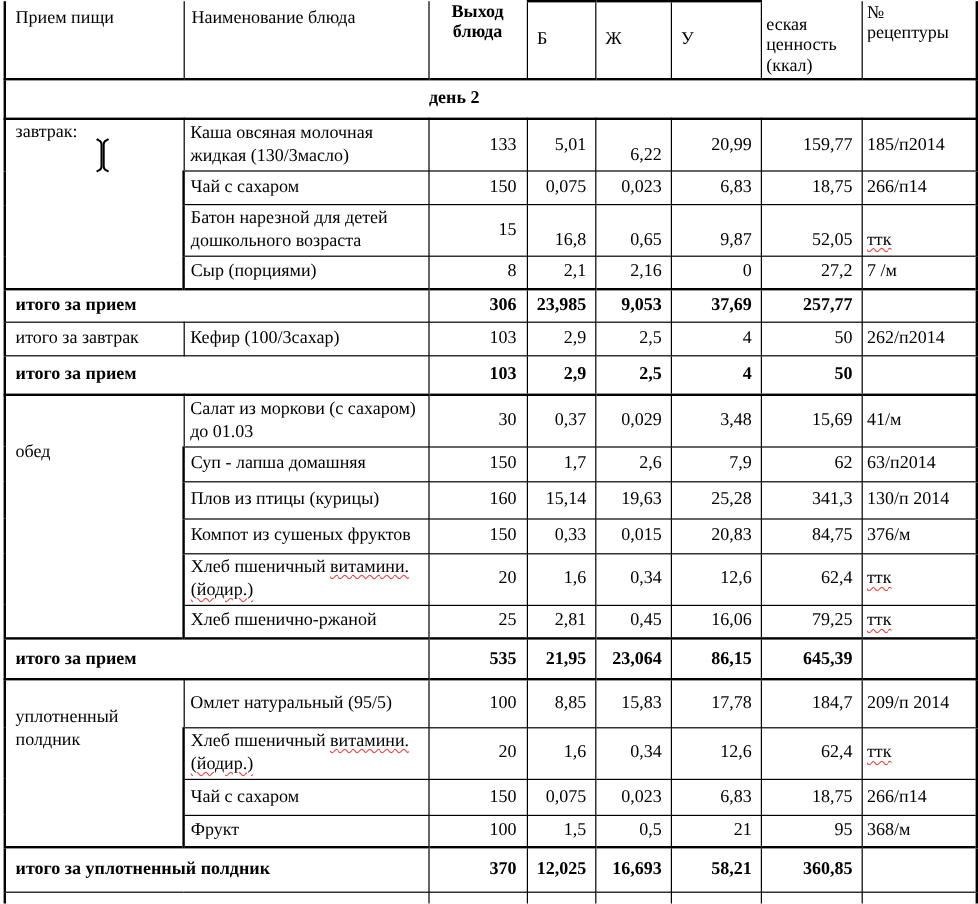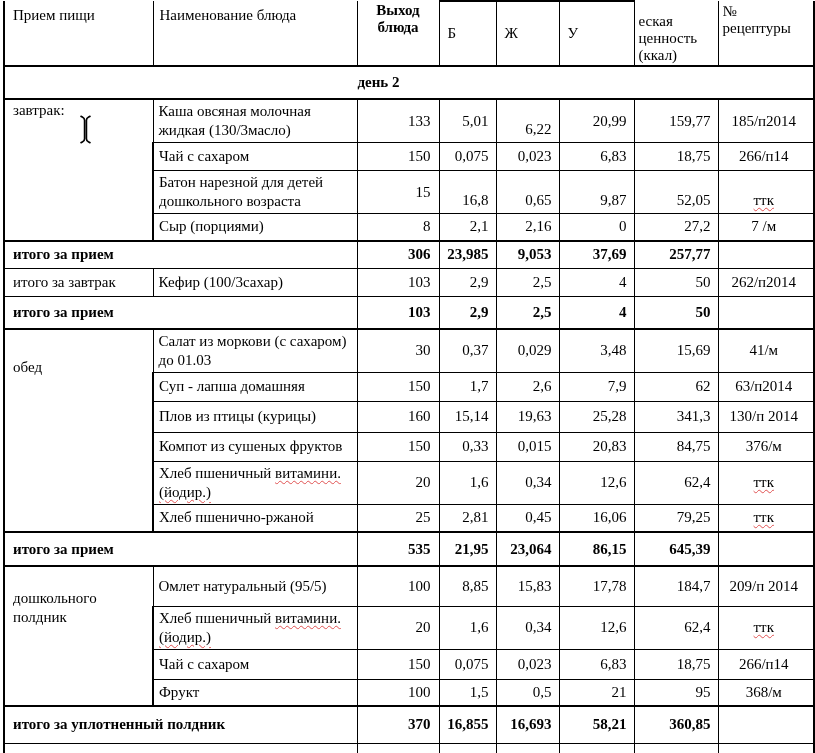--- a/index.html
+++ b/index.html
@@ -19,25 +19,25 @@
   .h-out{padding-top:1px;text-align:center;line-height:17px;font-weight:bold;}
   .bju{border-top:2px solid #000;vertical-align:middle;padding-left:8px;}
   .h-energy{padding-top:12px;text-align:left;line-height:17px;margin-left:24px;}
   .h-rec{padding-top:2px;text-align:left;line-height:17px;}
   .hwrap{display:inline-block;width:72px;}
   .hwrap2{display:inline-block;width:80px;}
   
   .dish{text-align:left;padding:2px 3px 2px 5px;}
   .out{text-align:right;padding-right:8px;}
   .num{text-align:right;padding-right:7px;}
-  .rec{text-align:center;padding-right:8px;}
+  .rec{text-align:left;padding-right:8px;}
   .lbl{text-align:left;padding-left:8px;}
   .meal{vertical-align:top;padding-left:8px;}
   .mbf{}
-  .mlu{padding-top:28px;}
+  .mlu{padding-top:38px;}
   .msn{padding-top:22px;}
   .vb{vertical-align:bottom;padding-bottom:3px;margin-left:48px;}
   .total td{font-weight:bold;}
   .daycell{text-align:center;font-weight:bold;padding-right:65px;}
   tr.tb td{border-top-width:2px;}
   tr.bb td{border-bottom-width:2px;}
   .wavy{text-decoration-line:underline;text-decoration-style:wavy;
         text-decoration-color:var(--wavy-color,#e05252);
         text-decoration-thickness:1px;text-underline-offset:2px;}
   .cursor{position:absolute;left:76px;top:114px;width:13px;height:31px;}
@@ -203,21 +203,21 @@
     <td colspan="2" class="lbl"><span>итого за прием</span></td>
     <td class="out"><span>535</span></td>
     <td class="num"><span>21,95</span></td>
     <td class="num"><span>23,064</span></td>
     <td class="num"><span>86,15</span></td>
     <td class="num"><span>645,39</span></td>
     <td class="rec"></td>
   </tr>
 
   <tr style="height:40px">
-    <td rowspan="4" class="meal msn"><span>дошкольного полдник</span></td>
+    <td rowspan="4" class="meal msn"><span>уплотненный полдник</span></td>
     <td class="dish"><span>Омлет натуральный (95/5)</span></td>
     <td class="out"><span>100</span></td>
     <td class="num"><span>8,85</span></td>
     <td class="num"><span>15,83</span></td>
     <td class="num"><span>17,78</span></td>
     <td class="num"><span>184,7</span></td>
     <td class="rec"><span>209/п 2014</span></td>
   </tr>
   <tr style="height:38px">
     <td class="dish"><span>Хлеб пшеничный</span> <span class="wavy">витамини.</span> <span class="wavy">(йодир.)</span></td>
@@ -243,21 +243,21 @@
     <td class="num"><span>1,5</span></td>
     <td class="num"><span>0,5</span></td>
     <td class="num"><span>21</span></td>
     <td class="num"><span>95</span></td>
     <td class="rec"><span>368/м</span></td>
   </tr>
 
   <tr class="total tb" style="height:37px">
     <td colspan="2" class="lbl"><span>итого за уплотненный полдник</span></td>
     <td class="out"><span>370</span></td>
-    <td class="num"><span>16,855</span></td>
+    <td class="num"><span>12,025</span></td>
     <td class="num"><span>16,693</span></td>
     <td class="num"><span>58,21</span></td>
     <td class="num"><span>360,85</span></td>
     <td class="rec"></td>
   </tr>
 
   <tr class="total bb" style="height:35px">
     <td colspan="2" class="lbl vb"><span>итого за день</span></td>
     <td class="out"><span>1314</span></td>
     <td class="num"><span>60,86</span></td>

